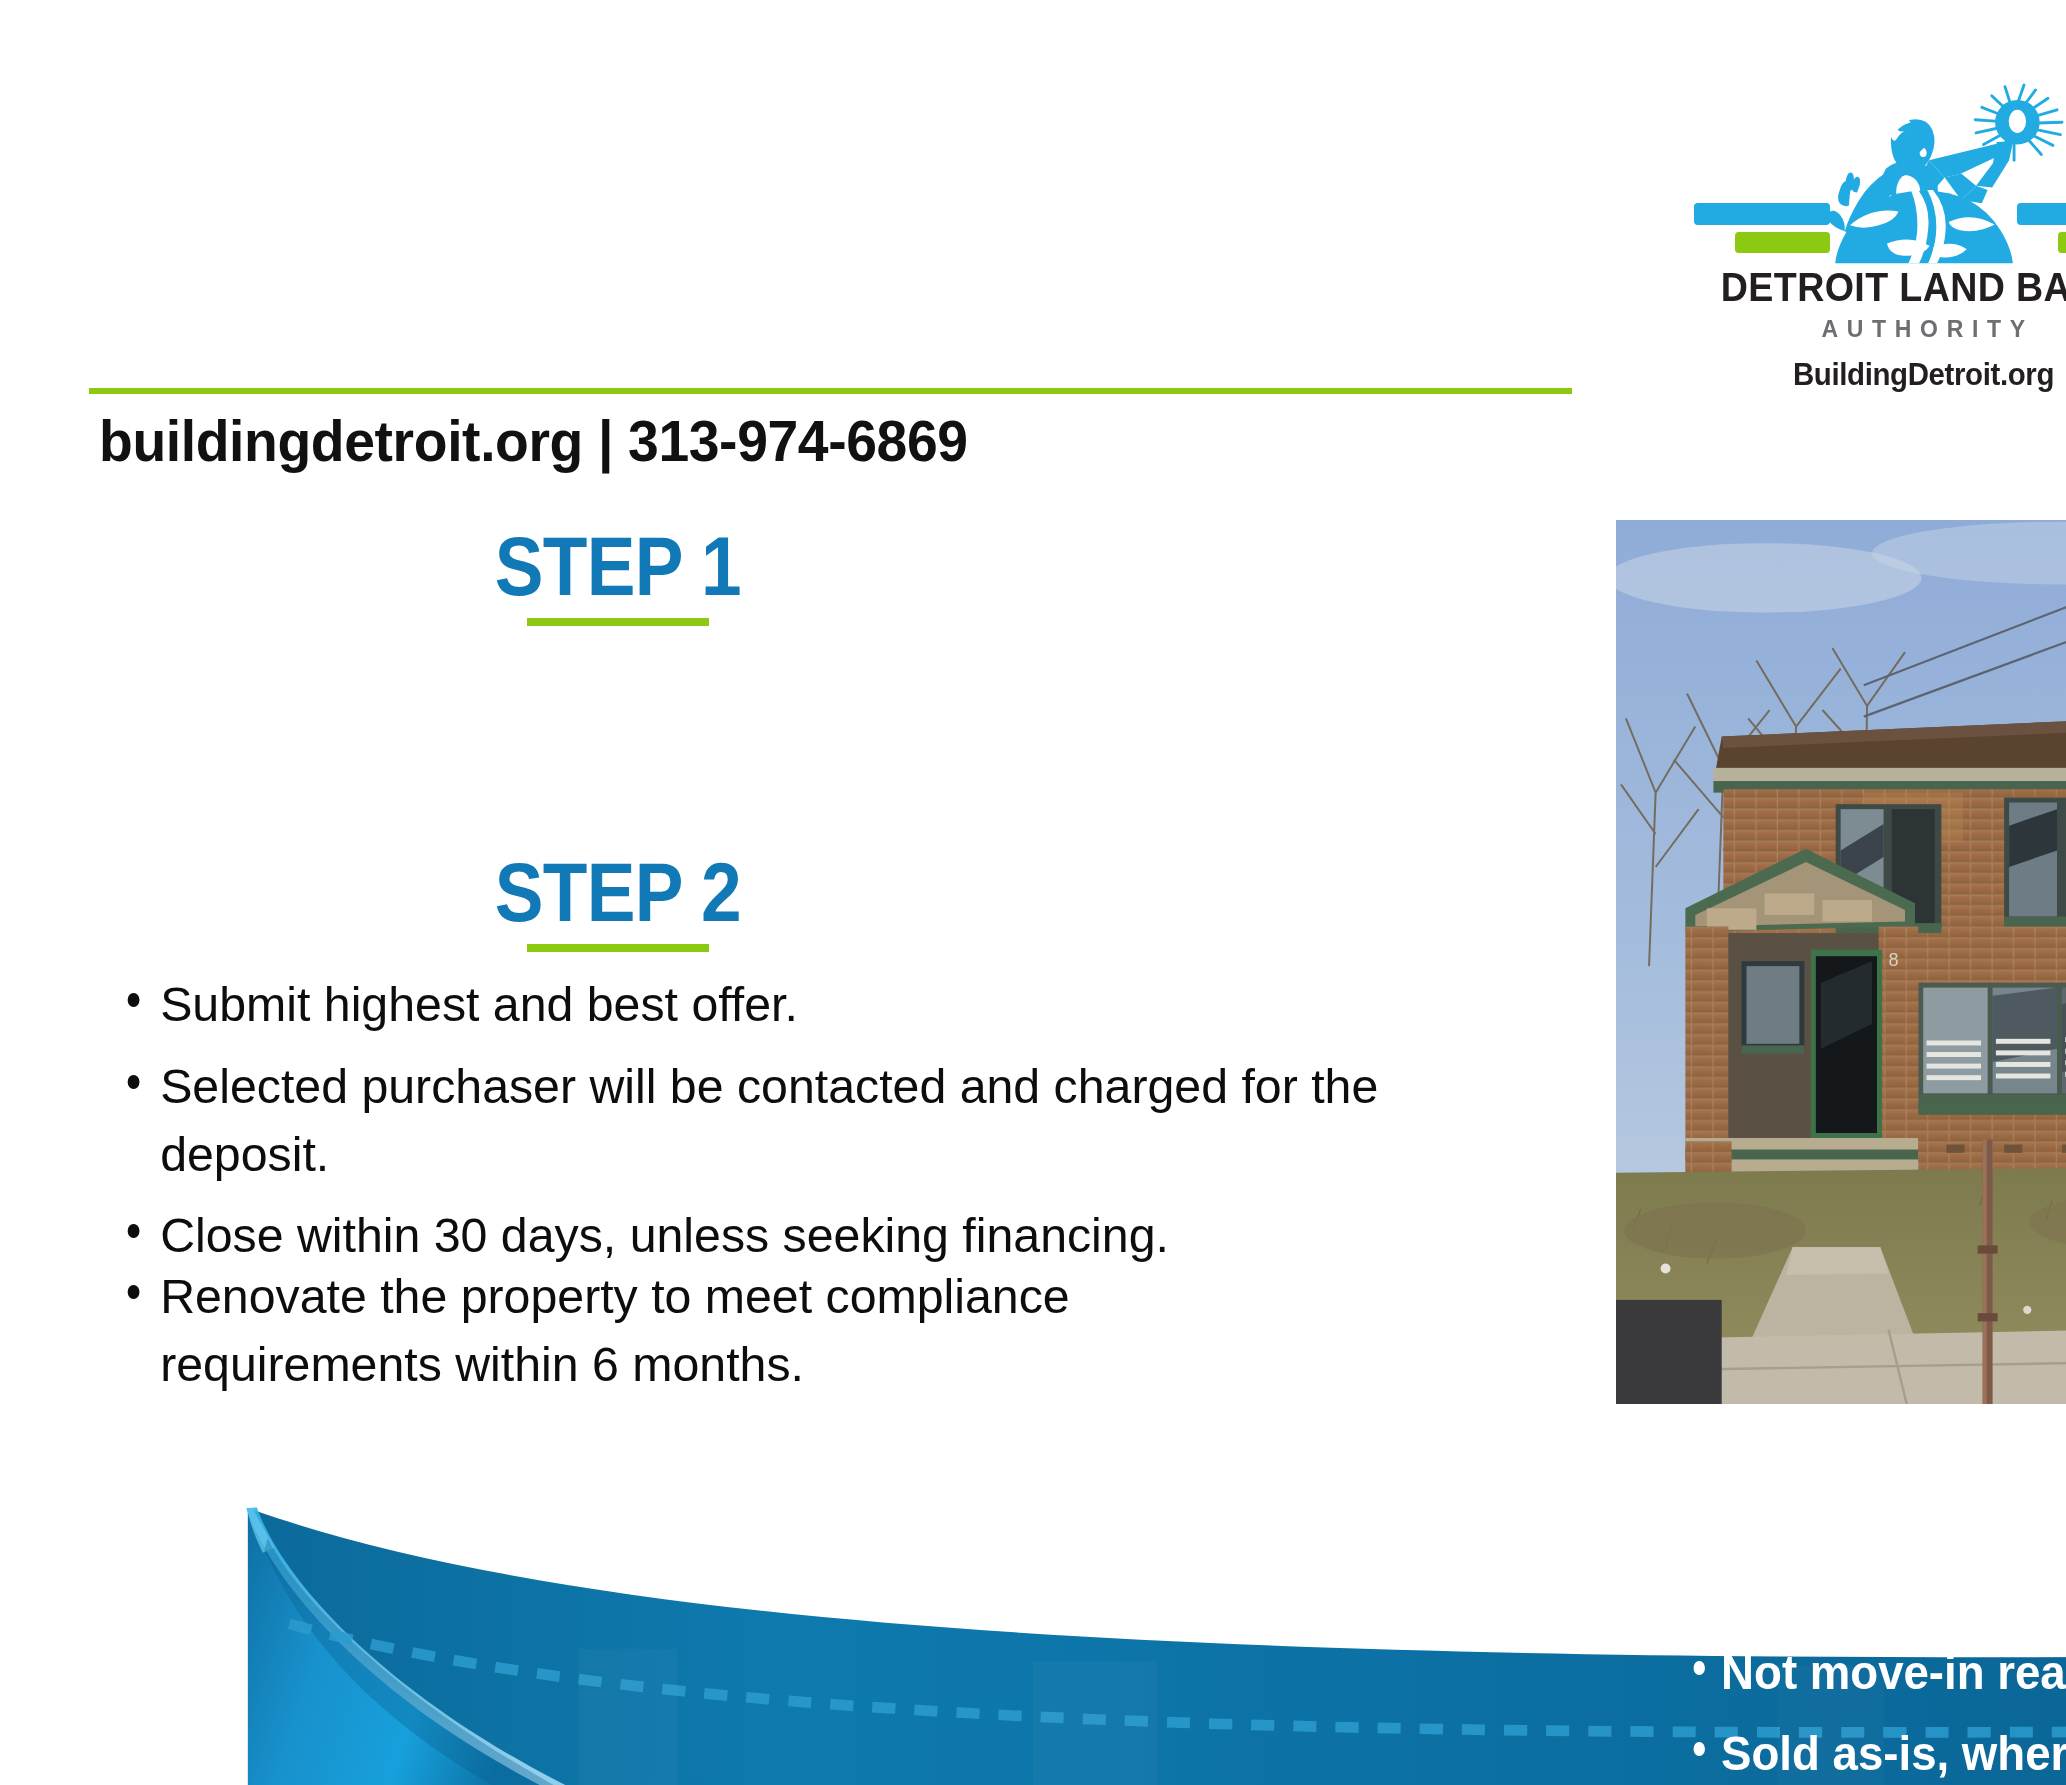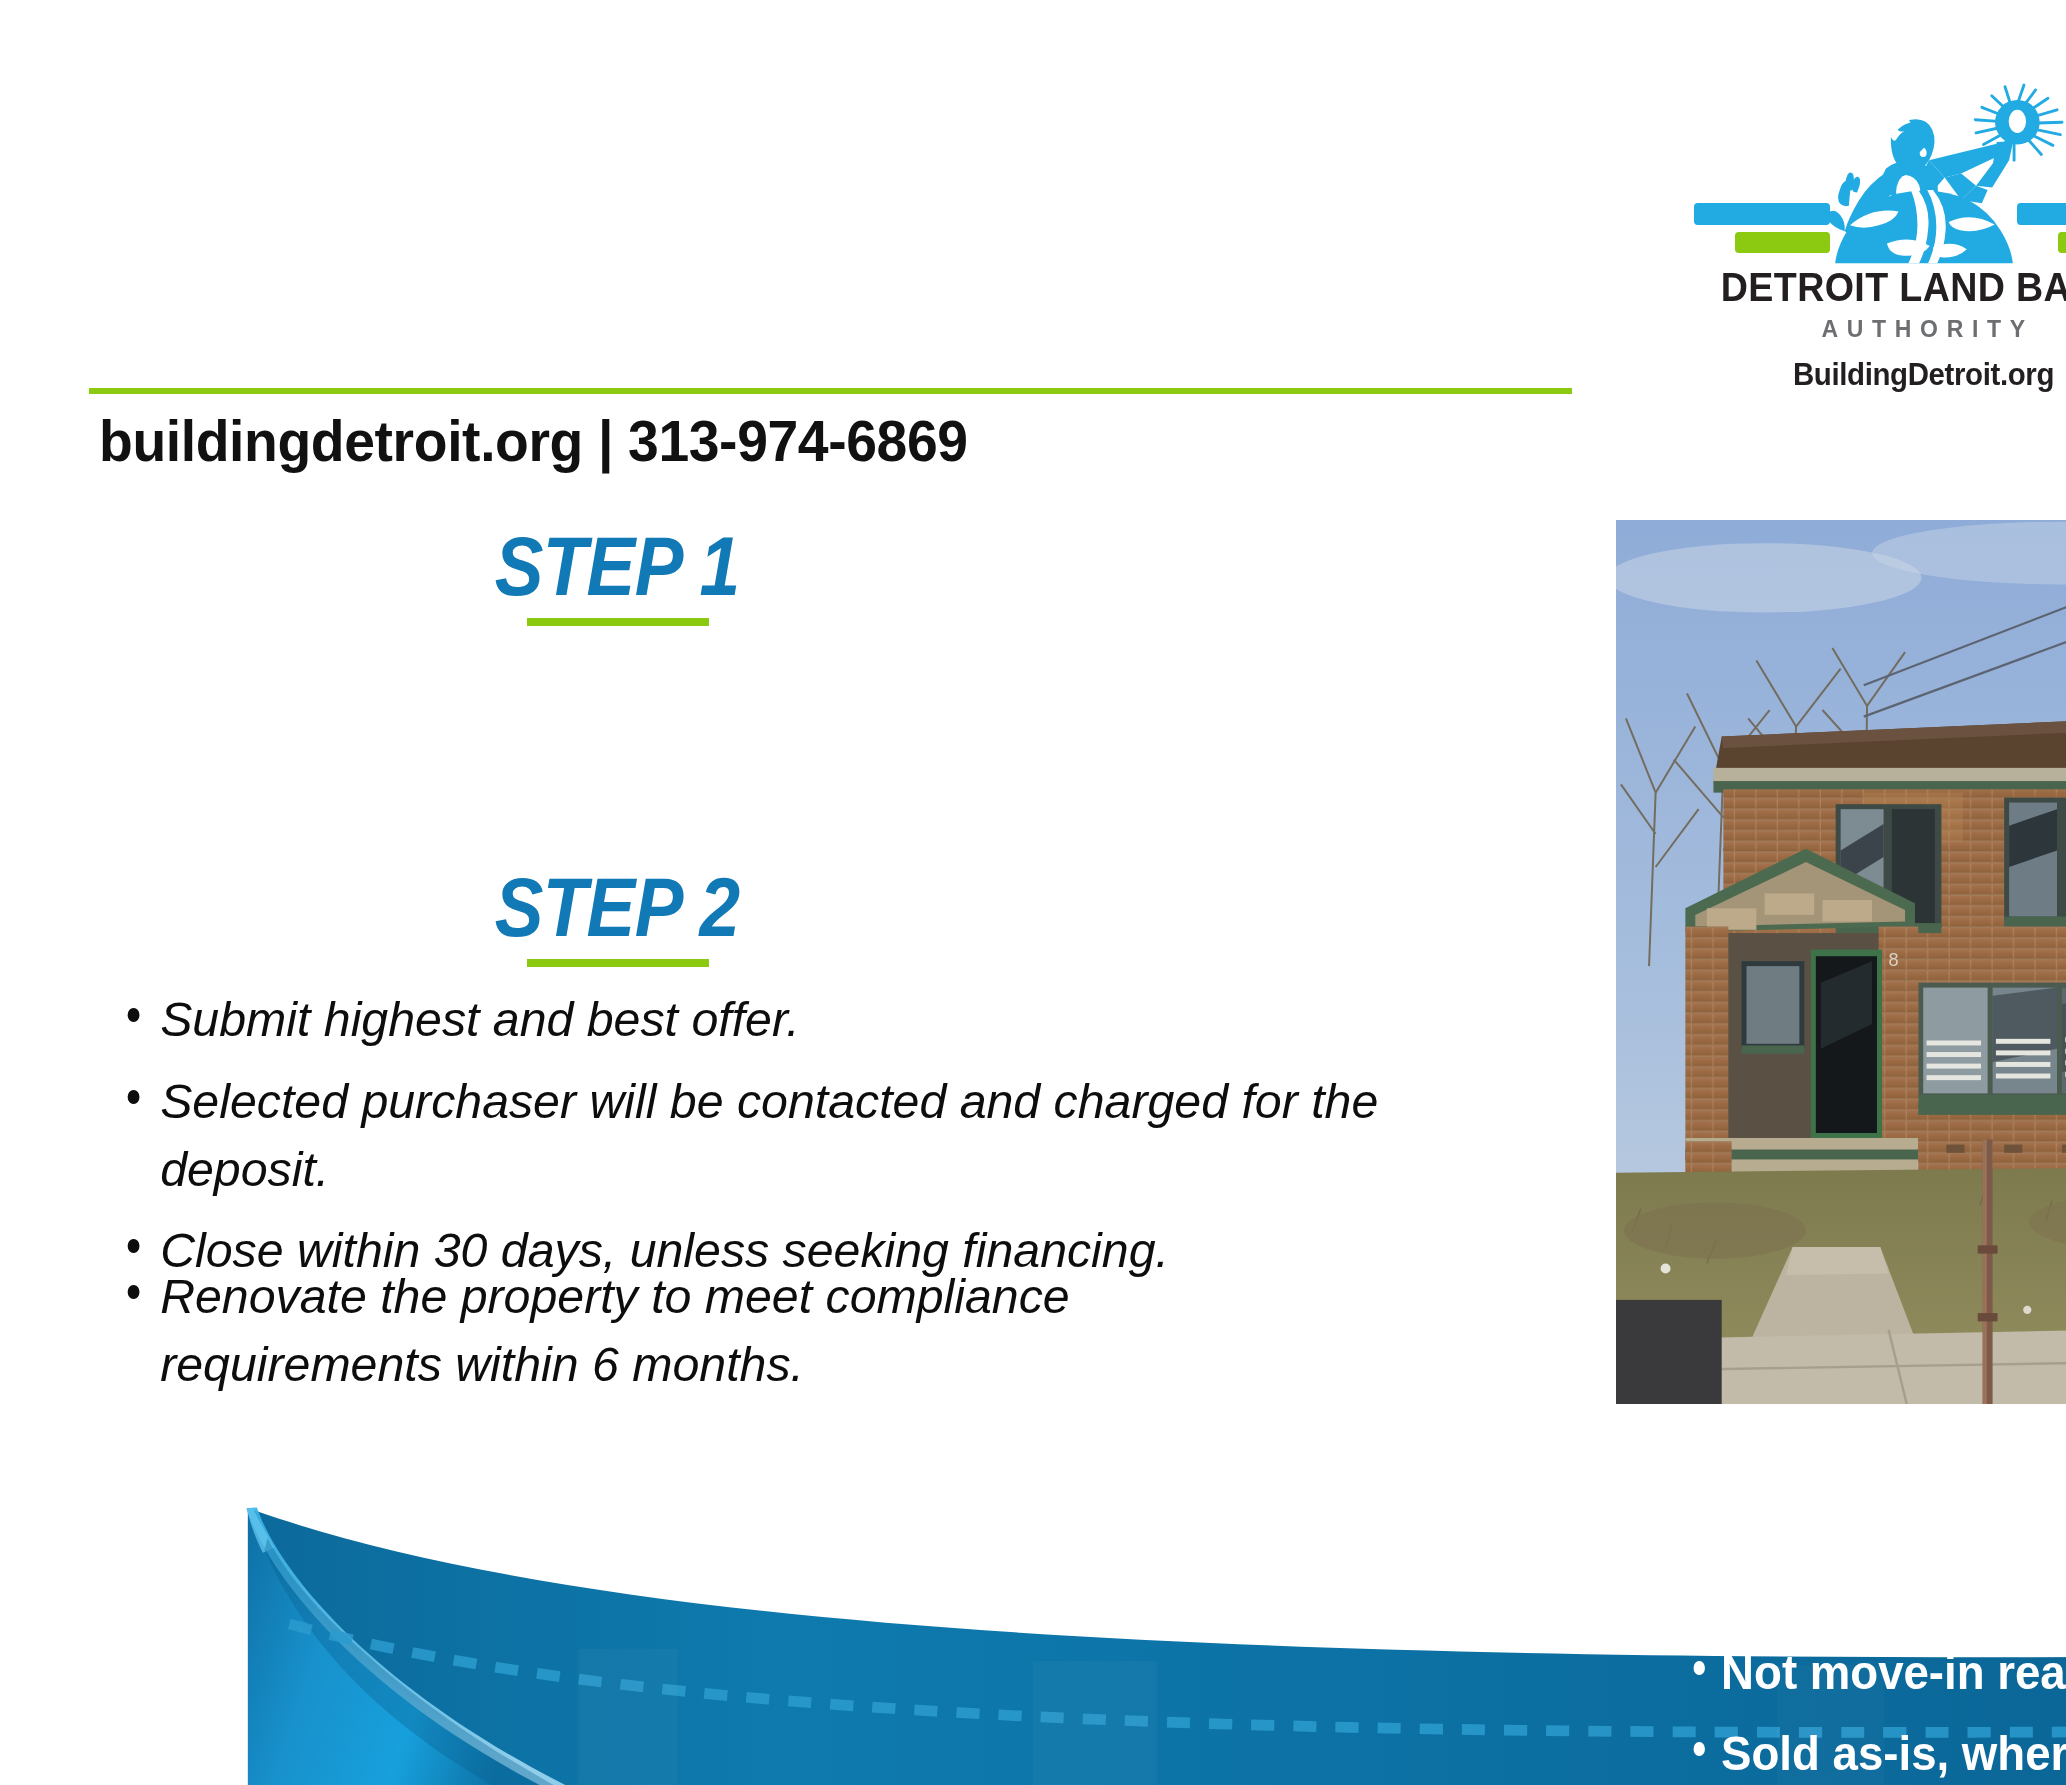--- a/index.html
+++ b/index.html
@@ -95,23 +95,23 @@
     font-family:"Liberation Sans", sans-serif;
     font-size:49px;line-height:1.38;color:#0D0D0D;
     padding-left:56px;margin-bottom:14px;
     transform:scaleX(0.985);transform-origin:left top;
     max-width:1322px;
   }
   .bullets li::before{
     content:"";position:absolute;left:23px;top:22px;
     width:11.6px;height:14px;border-radius:50%;background:#0D0D0D;
   }
-  .step-sec{margin-bottom:23px;font-style:italic;}
+  .step-sec{margin-bottom:23px;}
   #step1{position:absolute;left:0;top:0;width:1467px;}
-  #step2{position:absolute;left:0;top:326px;width:1467px;margin-top:15px;}
+  #step2{position:absolute;left:0;top:326px;width:1467px;}
   #step3{position:absolute;left:0;top:719px;width:1467px;}
 
   
   .ribbon{position:absolute;left:0;top:1376px;width:2380px;height:409px;}
   .ribbon svg{display:block;width:100%;height:100%;}
   .ribbon-text{
     position:absolute;right:116px;top:1649px;width:579px;text-align:left;
   }
   .ribbon-text ul{list-style:none;margin:0;padding:0;}
   .ribbon-text li{

